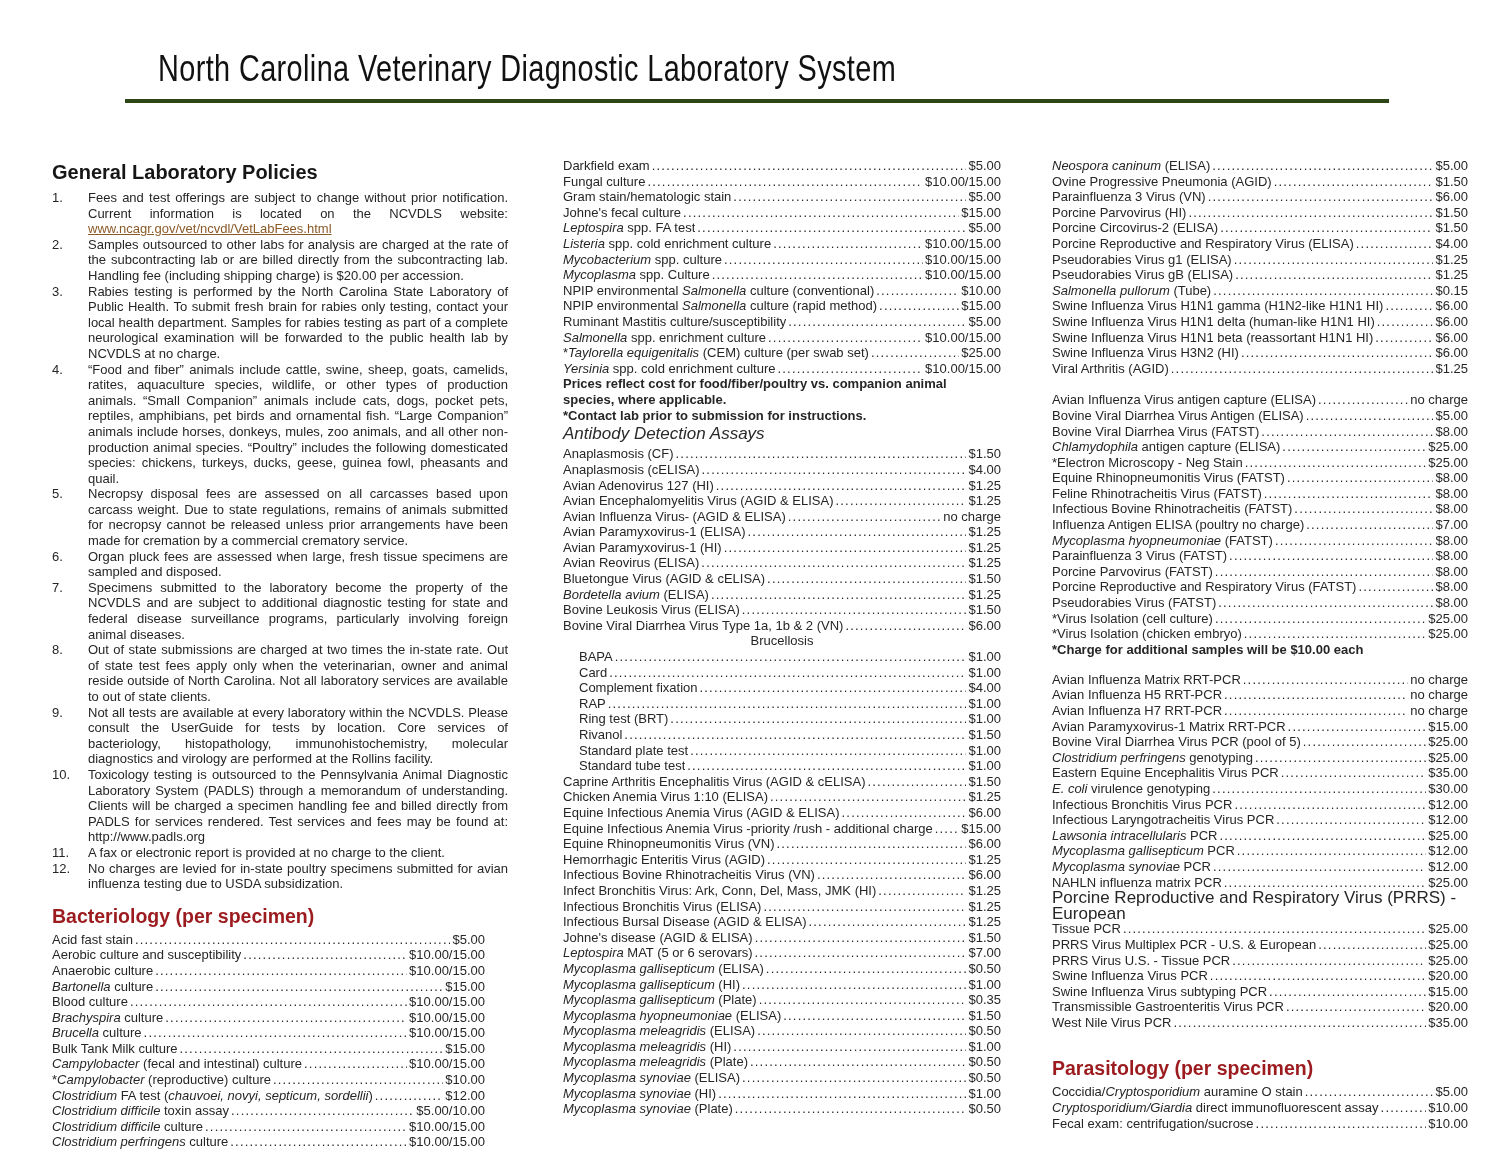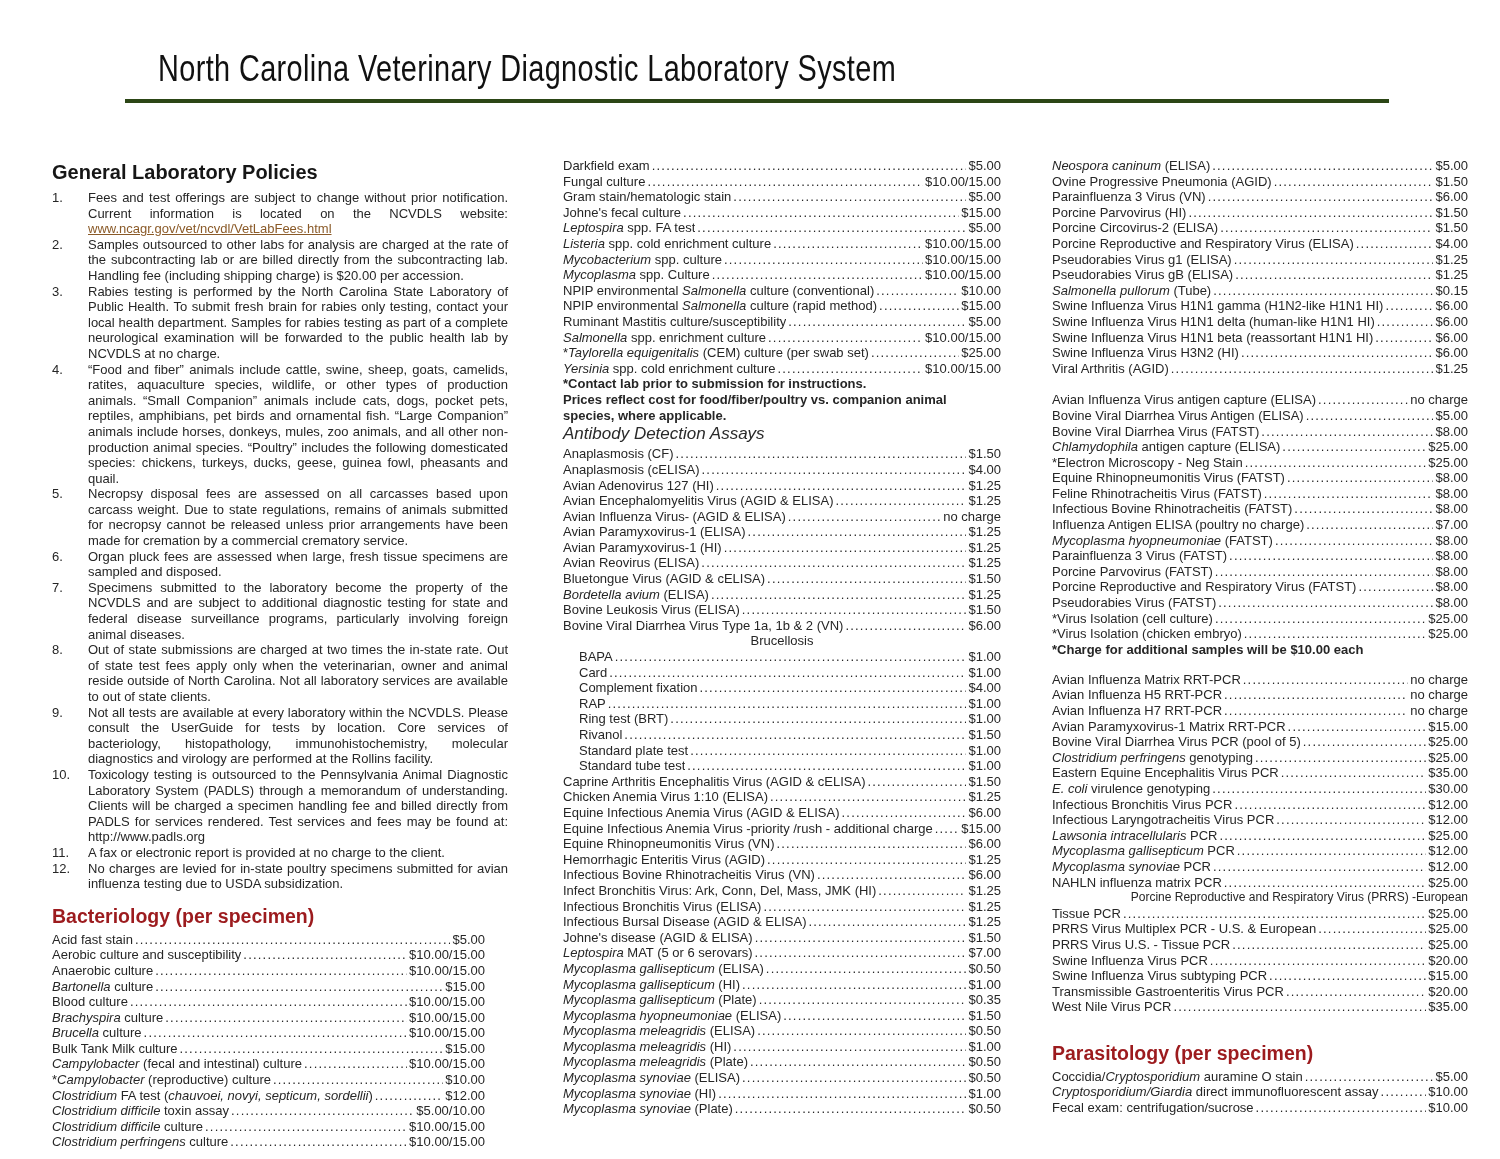--- a/index.html
+++ b/index.html
@@ -27,21 +27,21 @@
   .sub-h.big{font-size:19px;line-height:22px;margin:0 0 5px;}
   .fees-left{width:433px;}
   .fee-row{display:flex;align-items:baseline;font-size:13px;line-height:15.6px;}
   .fee-row.ind{padding-left:16px;}
   .fn{white-space:nowrap;flex-shrink:1;overflow:hidden;}
   .dots{flex:1;overflow:hidden;white-space:nowrap;margin:0 2px;min-width:6px;}
   .dots::after{content:"....................................................................................................................";letter-spacing:1.2px;}
   .fp{white-space:nowrap;}
   .fee-note{font-weight:bold;font-size:13px;line-height:16px;}
   .fee-label{font-size:13px;line-height:15.6px;text-align:center;}
-  .fee-wrap{font-size:12px;line-height:15.6px;text-align:right;}
+  .fee-wrap{font-size:17px;line-height:15.6px;}
 </style>
 </head>
 <body>
 
 <div class="page-title">North Carolina Veterinary Diagnostic Laboratory System</div>
 <div class="title-rule"></div>
 
 <div class="col col-left">
   <div class="policies-h">General Laboratory Policies</div>
   <div>
@@ -233,22 +233,22 @@
     <div class="fee-row">
       <span class="fn">*<i>Taylorella equigenitalis</i> (CEM) culture (per swab set)</span>
       <span class="dots"></span>
       <span class="fp">$25.00</span>
     </div>
     <div class="fee-row">
       <span class="fn"><i>Yersinia</i> spp. cold enrichment culture</span>
       <span class="dots"></span>
       <span class="fp">$10.00/15.00</span>
     </div>
+    <div class="fee-note">Prices reflect cost for food/fiber/poultry vs. companion animal species, where applicable.</div>
     <div class="fee-note">*Contact lab prior to submission for instructions.</div>
-    <div class="fee-note">Prices reflect cost for food/fiber/poultry vs. companion animal species, where applicable.</div>
     <div class="sub-h">Antibody Detection Assays</div>
     <div class="fee-row">
       <span class="fn">Anaplasmosis (CF)</span>
       <span class="dots"></span>
       <span class="fp">$1.50</span>
     </div>
     <div class="fee-row">
       <span class="fn">Anaplasmosis (cELISA)</span>
       <span class="dots"></span>
       <span class="fp">$4.00</span>

